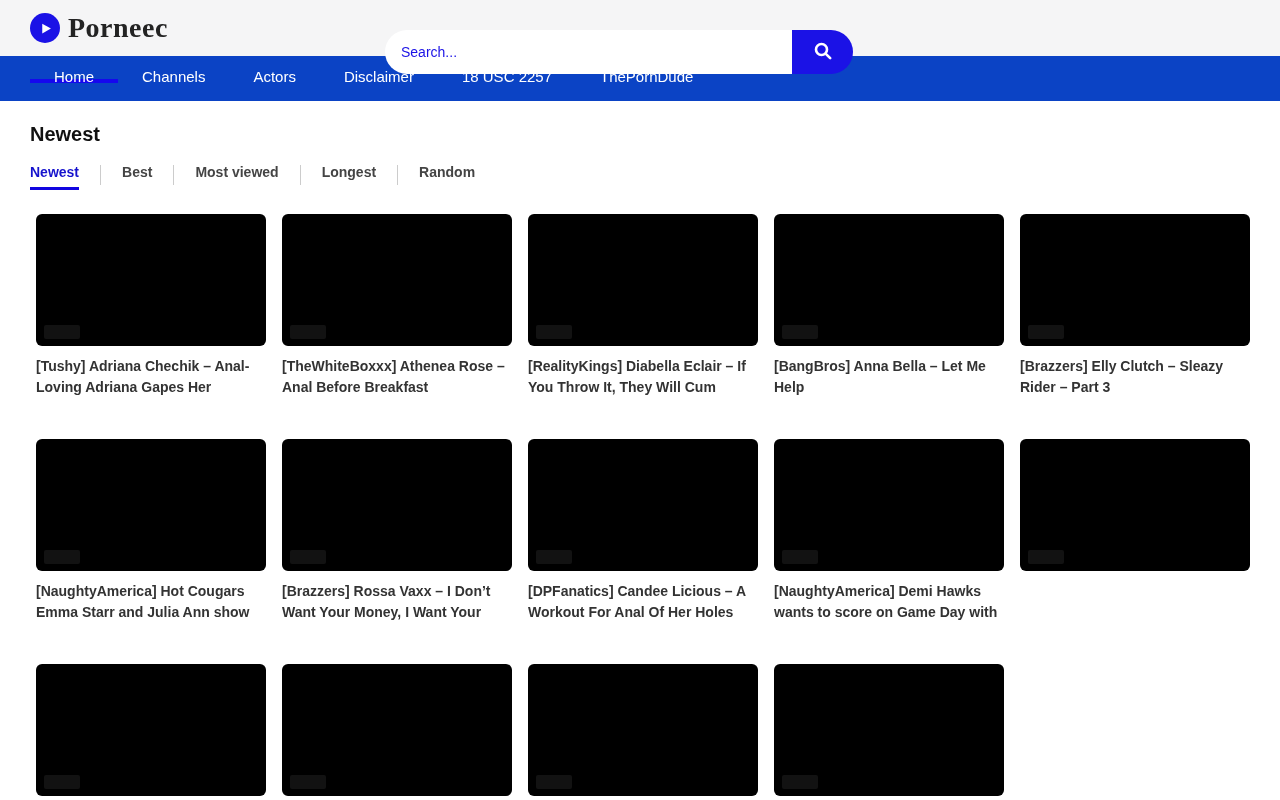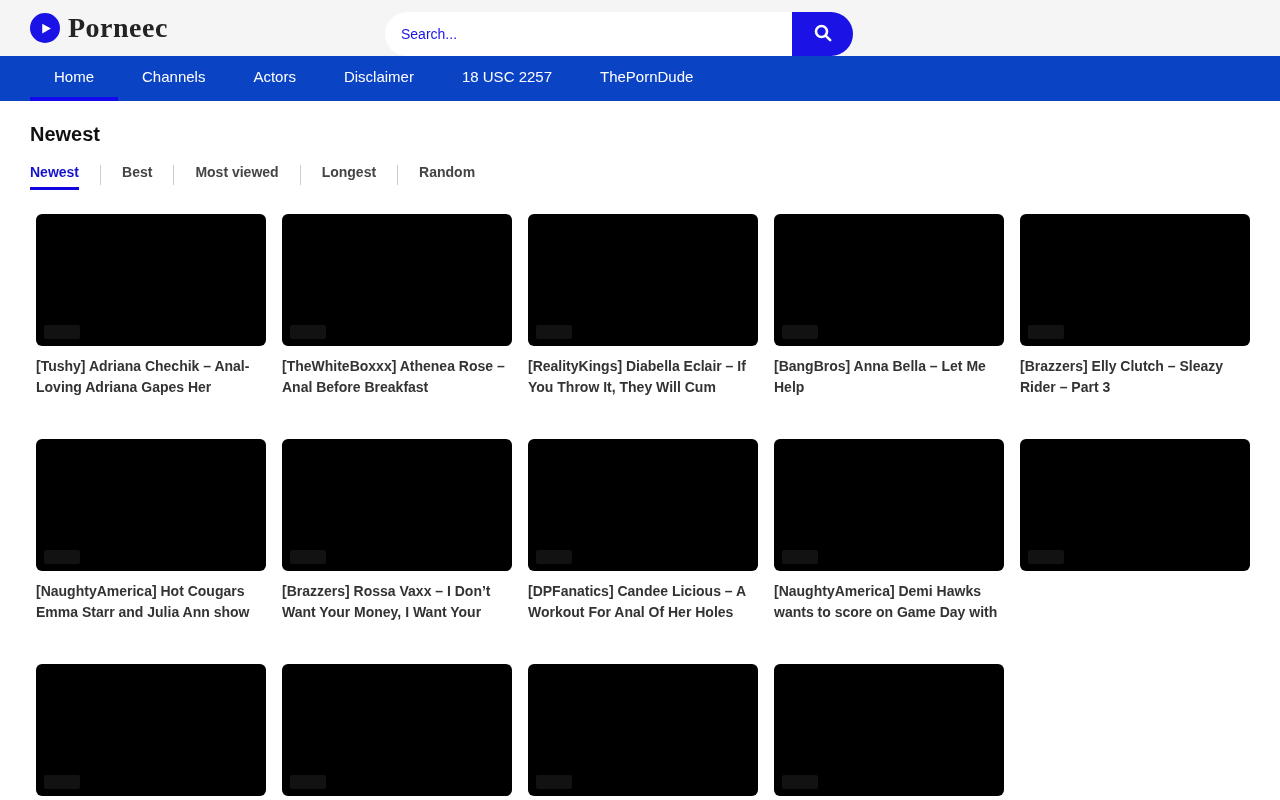--- a/index.html
+++ b/index.html
@@ -14,41 +14,41 @@
   .brand { display: flex; align-items: center; gap: 8px; margin-left: 30px; cursor: pointer; }
   .brand-icon {
     width: 30px; height: 30px; border-radius: 50%;
     background: #1b12e6; display: flex; align-items: center; justify-content: center;
   }
   .brand-name {
     font-family: "Liberation Serif", serif; font-weight: bold;
     font-size: 28px; color: #232323; letter-spacing: 0.5px;
   }
   .search-wrap {
-    position: absolute; left: 385px; top: 12px;
+    position: absolute; left: 385px; top: 30px;
     width: 468px; height: 44px; display: flex;
   }
   .search-input {
     flex: 1; border: none; outline: none;
     border-radius: 22px 0 0 22px; background: #ffffff;
     padding: 0 16px; font-size: 14px; color: #1b12e6;
     font-family: "Liberation Sans", sans-serif;
   }
   .search-input::placeholder { color: #1b12e6; opacity: 1; }
   .search-btn {
     width: 61px; height: 44px; border: none; cursor: pointer;
     background: #1b12e6; border-radius: 0 22px 22px 0;
     display: flex; align-items: center; justify-content: center;
   }
 
   
   .navbar { height: 45px; background: #0b43c5; display: flex; padding-left: 30px; }
   .nav-item {
     color: #ffffff; font-size: 15px; line-height: 41px;
-    padding: 0 24px; cursor: pointer; height: 45px;
+    padding: 0 24px; cursor: pointer; height: 27px;
     border-bottom: 4px solid transparent;
   }
   .nav-item.active { border-bottom-color: #1507ee; }
 
   
   .content { padding: 22px 30px 0 30px; background: #ffffff; }
   .page-heading { font-size: 20px; font-weight: bold; color: #111111; margin-bottom: 18px; }
 
   .tabs { display: flex; align-items: center; margin-bottom: 24px; }
   .tab {

